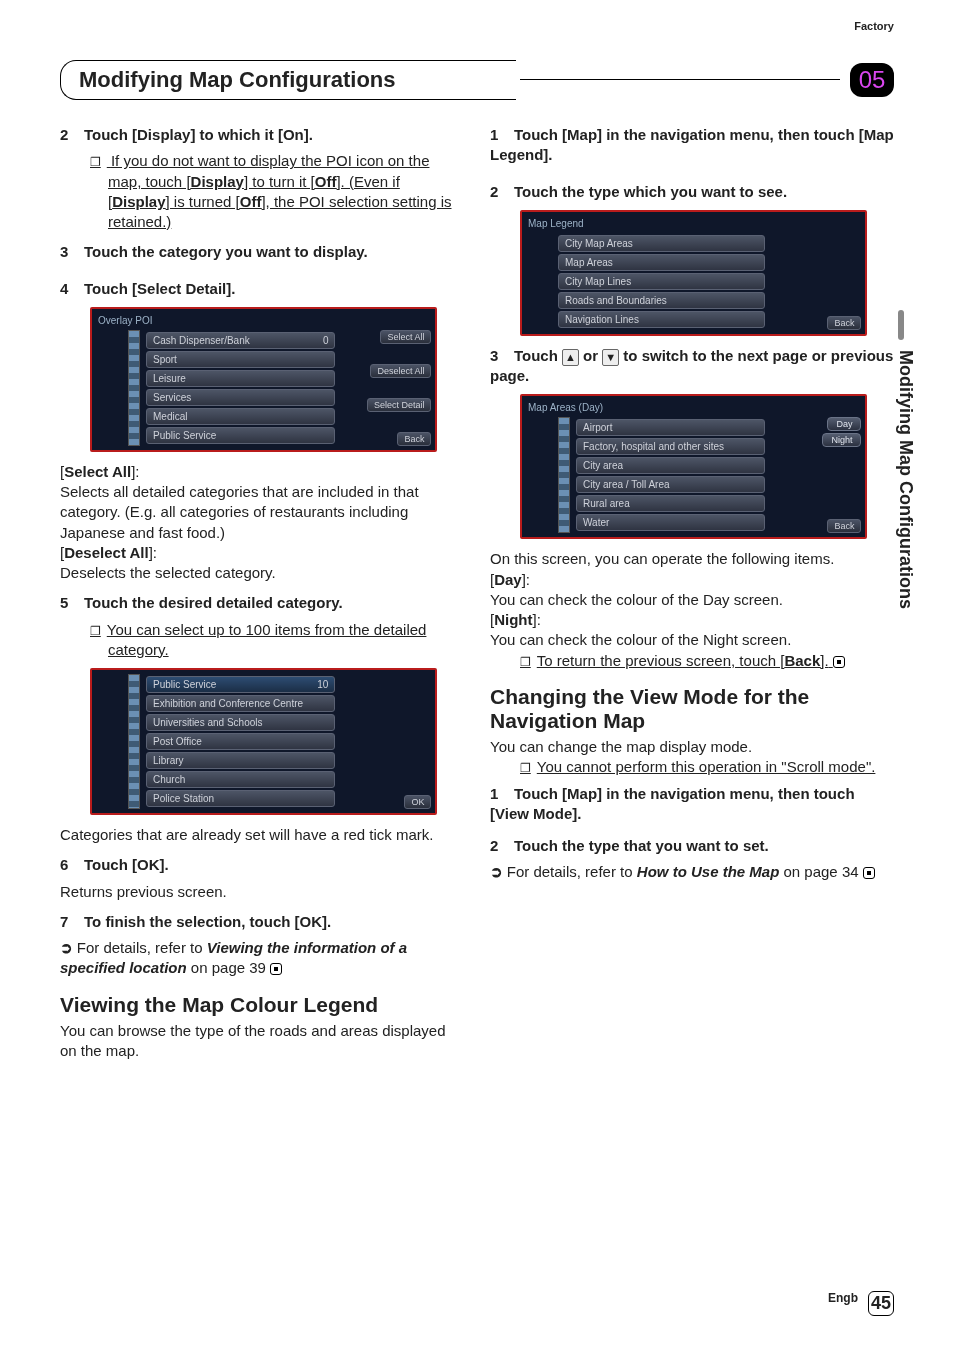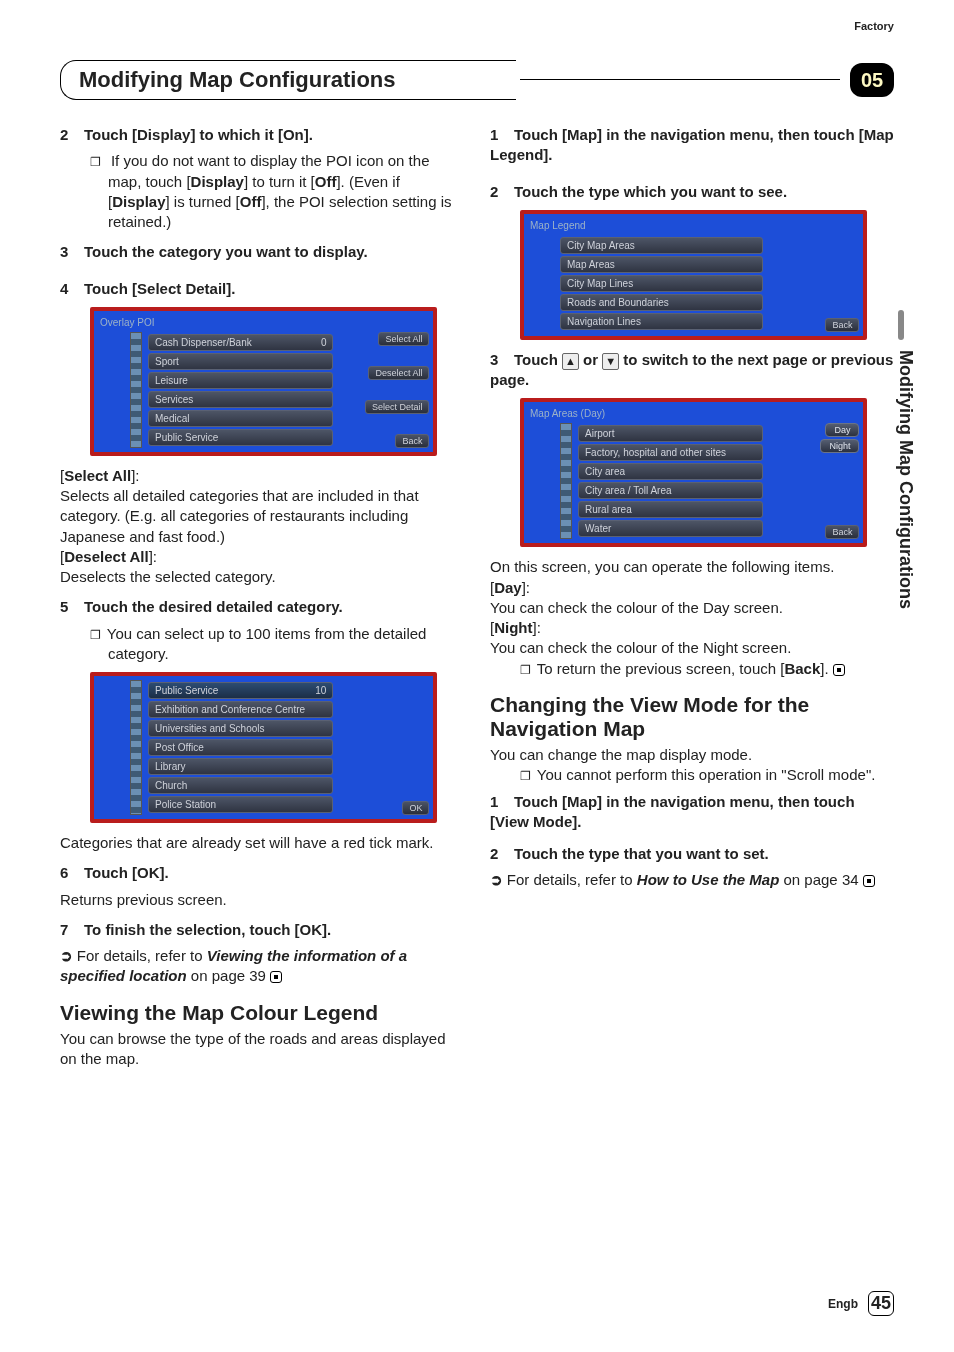--- a/index.html
+++ b/index.html
@@ -36,23 +36,23 @@
     border: 1.5px solid #000;
     border-right: none;
     border-radius: 16px 0 0 16px;
     padding: 6px 0 6px 18px;
     flex: 1;
     font-size: 22px;
     font-weight: 800;
   }
   .chapnum {
     background: #000;
-    color: #fef9c3;
-    font-weight: 700;
-    font-size: 20px;
+    color: #d946ef;
+    font-weight: 400;
+    font-size: 24px;
     border-radius: 12px;
     width: 44px;
     height: 34px;
     display: inline-flex;
     align-items: center;
     justify-content: center;
     margin-left: 6px;
   }
   .cols {
     display: flex;
@@ -60,35 +60,35 @@
   }
   .col { flex: 1; }
   .step {
     line-height: 1.35;
     margin-bottom: 6px;
   }
   .step .num { font-weight: 800; display: inline-block; width: 24px; }
   .step .txt { font-weight: 800; }
   .body { line-height: 1.35; }
   .body-indent { margin-left: 30px; line-height: 1.35; }
-  ul.box-bullet { list-style: none; padding-left: 18px; }
+  ul.box-bullet { list-style: none; padding-left: 18px; text-decoration: underline; }
   ul.box-bullet li::before {
     content: "❐"; margin-left: -18px; margin-right: 6px; font-size: 12px;
   }
   .b { font-weight: 800; }
   .sect-h {
     font-size: 21px;
     font-weight: 800;
     line-height: 1.15;
     margin-top: 14px;
     margin-bottom: 4px;
   }
   .fig {
-    background: #1d4ed8;
-    border: 4px solid #b91c1c;
+    background: #0f172a;
+    border: 2px solid #b91c1c;
     border-radius: 2px;
     color: #cfd2da;
     font-size: 10px;
     margin: 8px 16px 10px 30px;
     width: 86%;
     padding: 4px;
   }
   .fig .fig-title {
     color: #9cb2c7;
     font-size: 10px;
@@ -160,21 +160,21 @@
     width: 6px;
     height: 30px;
     background: #888;
     border-radius: 3px;
   }
   .footer {
     position: absolute;
     bottom: 36px;
     right: 60px;
     display: flex;
-    align-items: center;
+    align-items: flex-start;
     gap: 10px;
     font-size: 12px;
     font-weight: 800;
   }
   .footer .pagenum {
     border: 1.5px solid #000;
     border-radius: 6px;
     padding: 1px 2px;
     font-size: 18px;
   }

